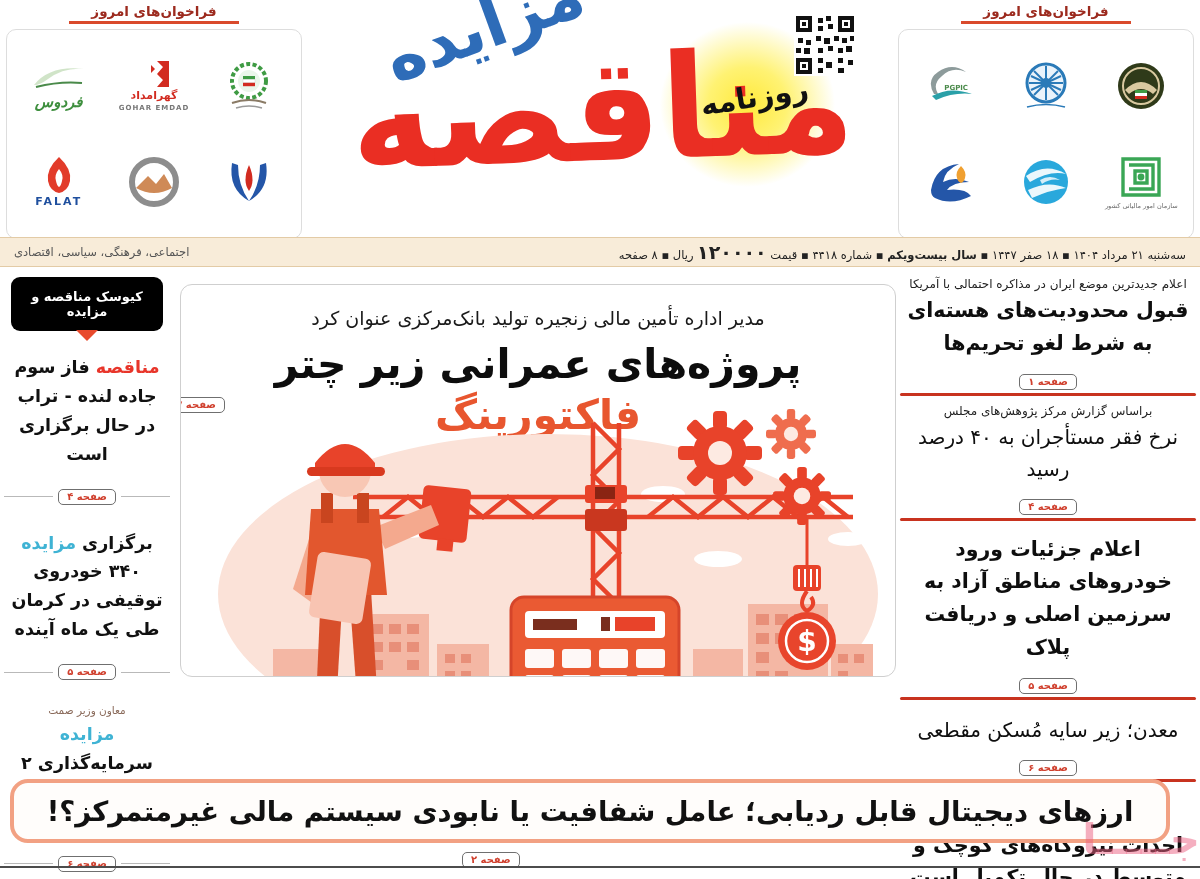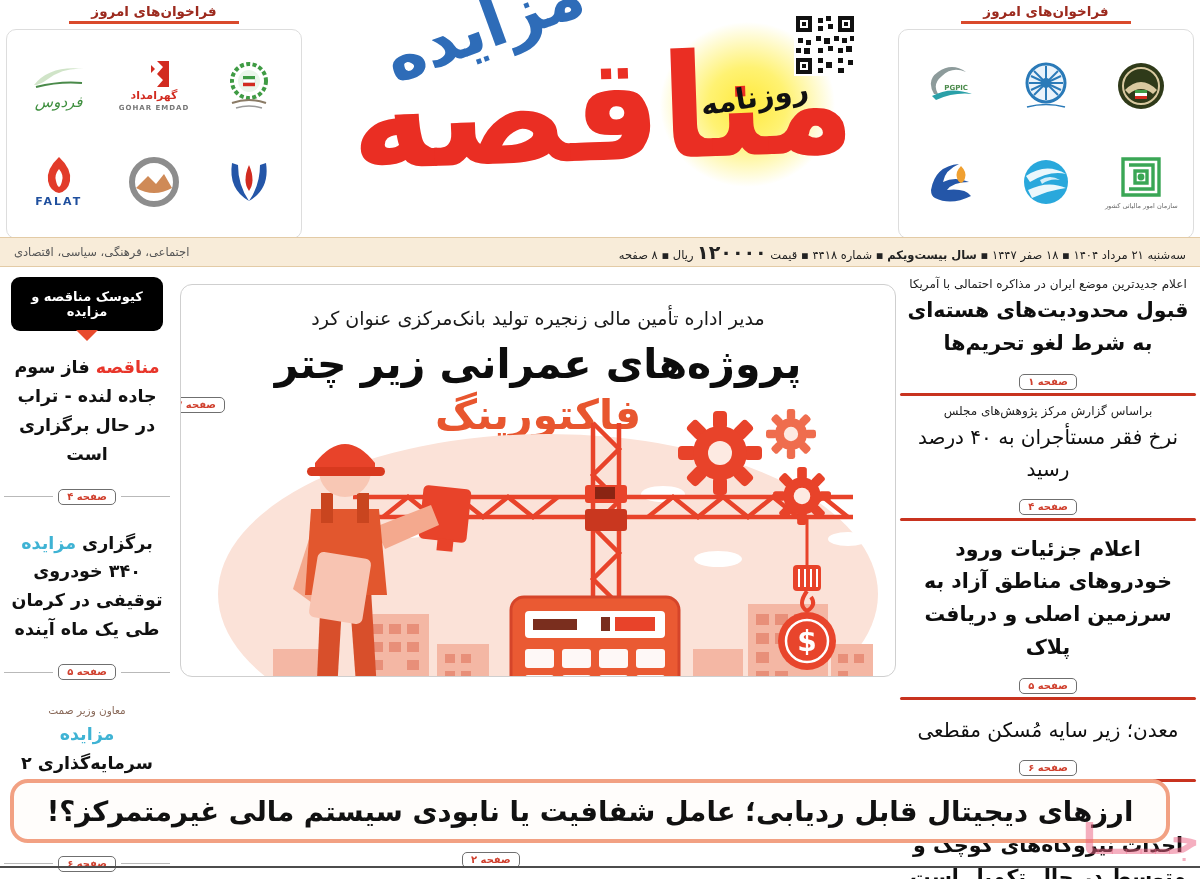--- a/index.html
+++ b/index.html
@@ -23,21 +23,21 @@
   .calls-box {
     margin-top:5px; height:210px; background:#fff;
     border:1px solid #ddd; border-radius:10px;
     display:grid; grid-template-columns:1fr 1fr 1fr; grid-template-rows:1fr 1fr;
     align-items:center; justify-items:center; padding:8px 4px;
   }
   .logo-cell { display:flex; flex-direction:column; align-items:center; gap:2px; }
   .logo-cap { font-size:6.5px; color:#6a6a6a; text-align:right; line-height:1.2; }
   .logo-cap-en { font-size:7px; color:#777; letter-spacing:1px; font-weight:bold; }
   .logo-fa-red { font-size:11px; font-weight:bold; color:#d22b20; }
-  .logo-fa-green { font-size:15px; font-weight:normal; color:#3e8f3e; font-style:italic; }
+  .logo-fa-green { font-size:15px; font-weight:bold; color:#3e8f3e; font-style:italic; }
   .logo-en-blue { font-size:11px; font-weight:bold; color:#1f4f9e; letter-spacing:2px; }
   
   .masthead { position:absolute; left:302px; top:0; width:596px; height:236px; }
   .mast-glow {
     position:absolute; left:358px; top:22px; width:175px; height:165px; border-radius:50%;
     background:radial-gradient(closest-side, #ffe93c 0%, rgba(255,240,90,.85) 45%, rgba(255,244,120,0) 100%);
   }
   .mast-red {
     position:absolute; left:8px; top:28px; width:585px; text-align:center;
     font-size:138px; font-weight:bold; color:#ea2e23; line-height:1.2;

